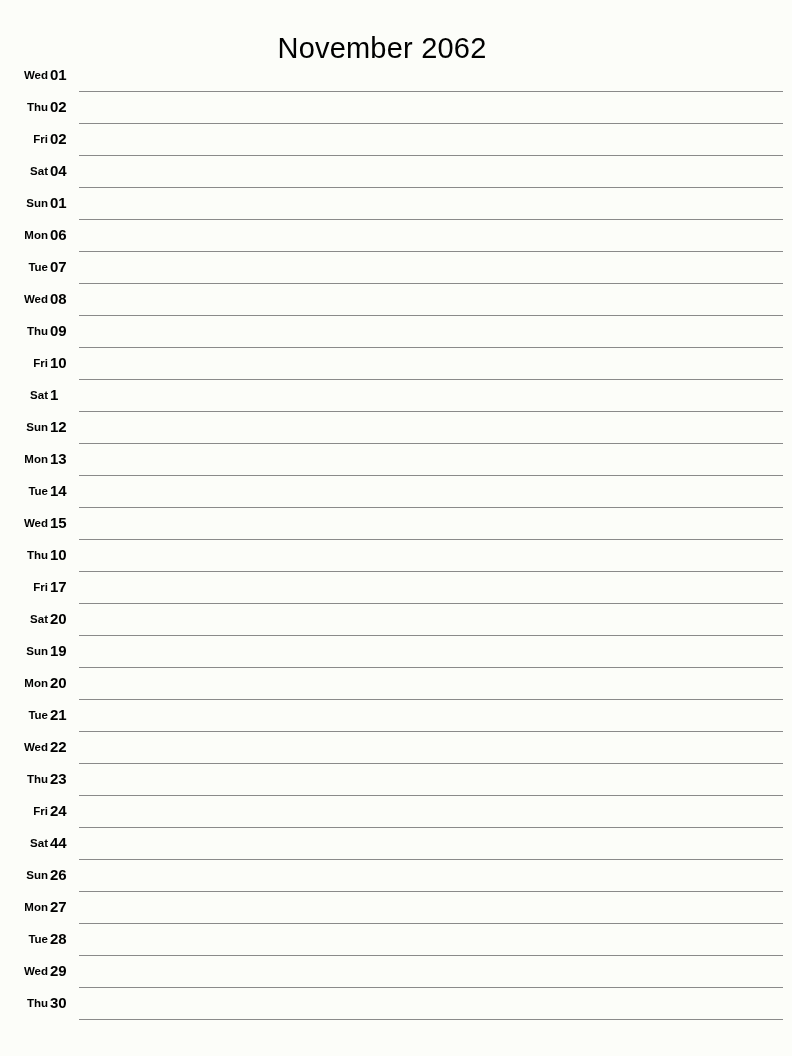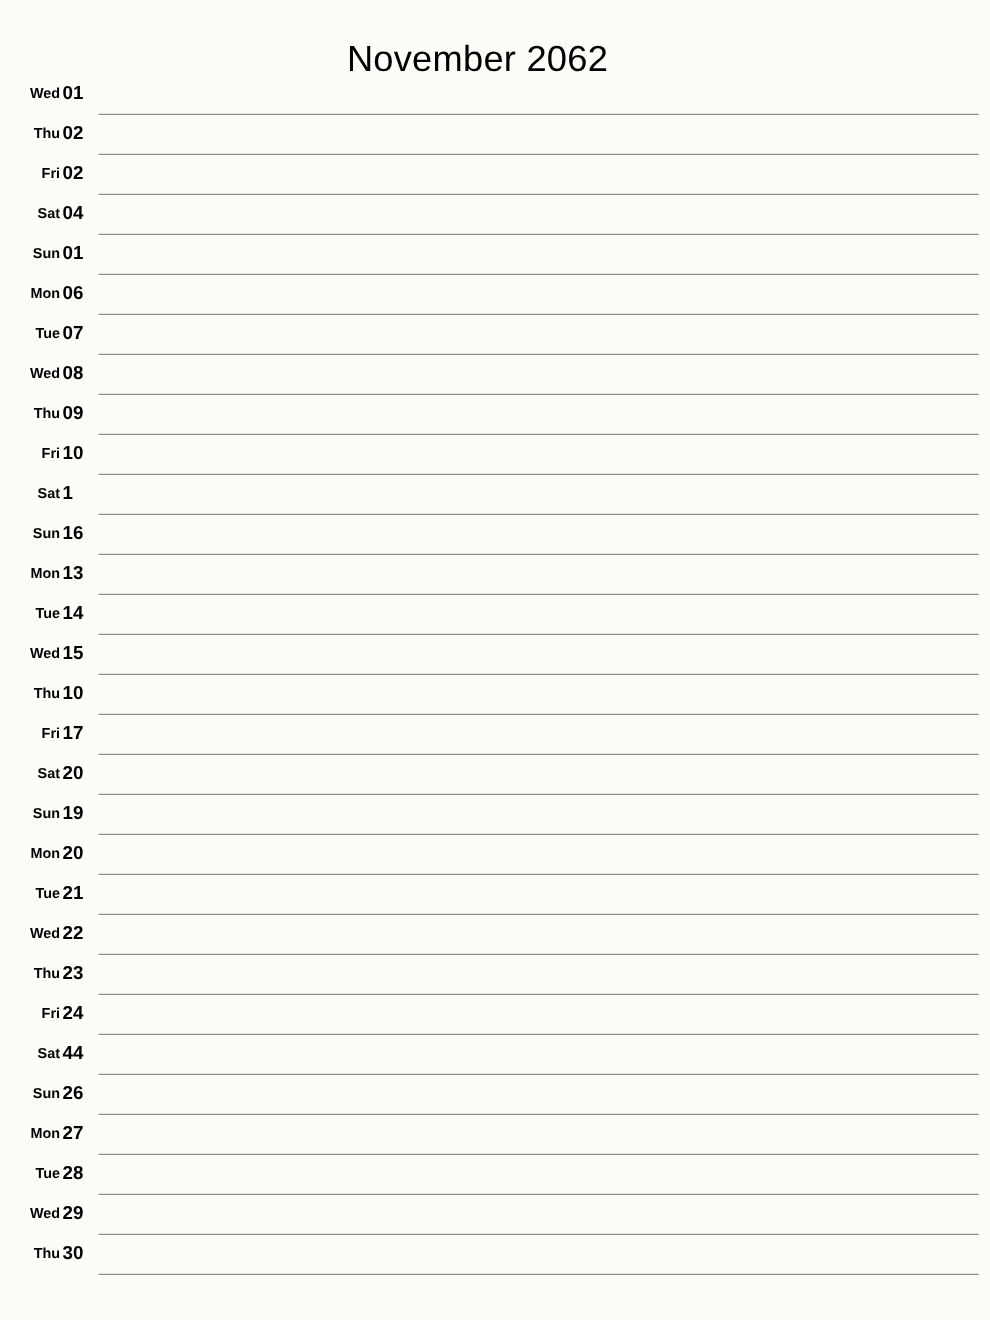--- a/index.html
+++ b/index.html
@@ -161,21 +161,21 @@
         <span class="day-number">10</span>
         <div class="day-line"></div>
       </div>
       <div class="day-row">
         <span class="day-weekday">Sat</span>
         <span class="day-number">1</span>
         <div class="day-line"></div>
       </div>
       <div class="day-row">
         <span class="day-weekday">Sun</span>
-        <span class="day-number">16</span>
+        <span class="day-number">12</span>
         <div class="day-line"></div>
       </div>
       <div class="day-row">
         <span class="day-weekday">Mon</span>
         <span class="day-number">13</span>
         <div class="day-line"></div>
       </div>
       <div class="day-row">
         <span class="day-weekday">Tue</span>
         <span class="day-number">14</span>

